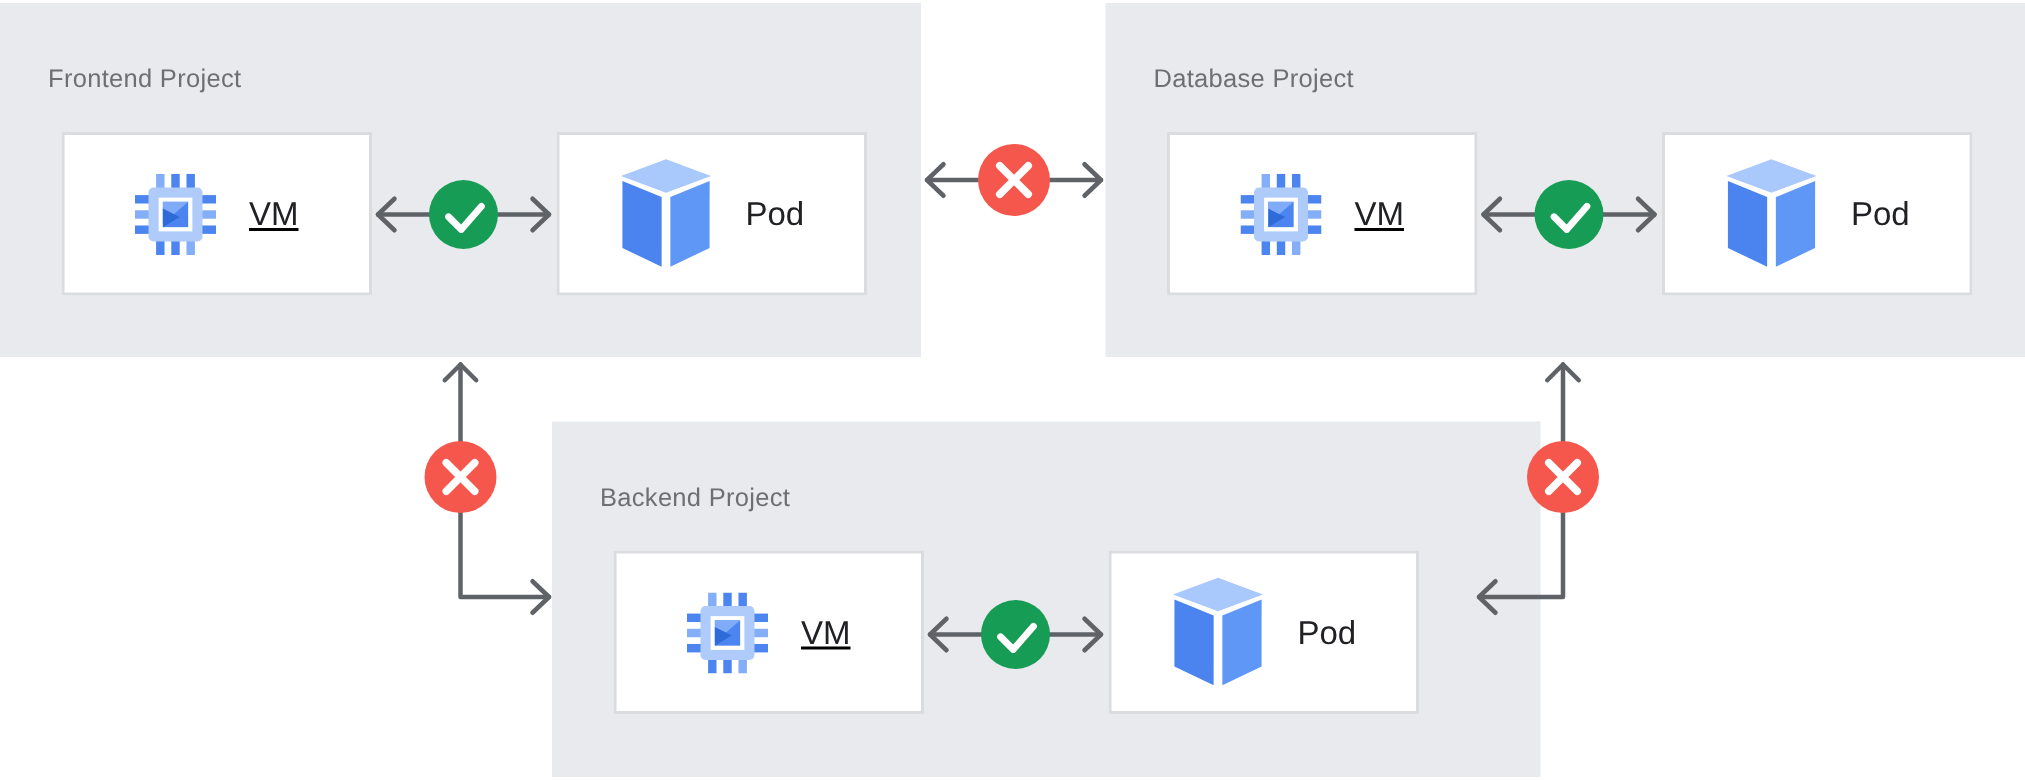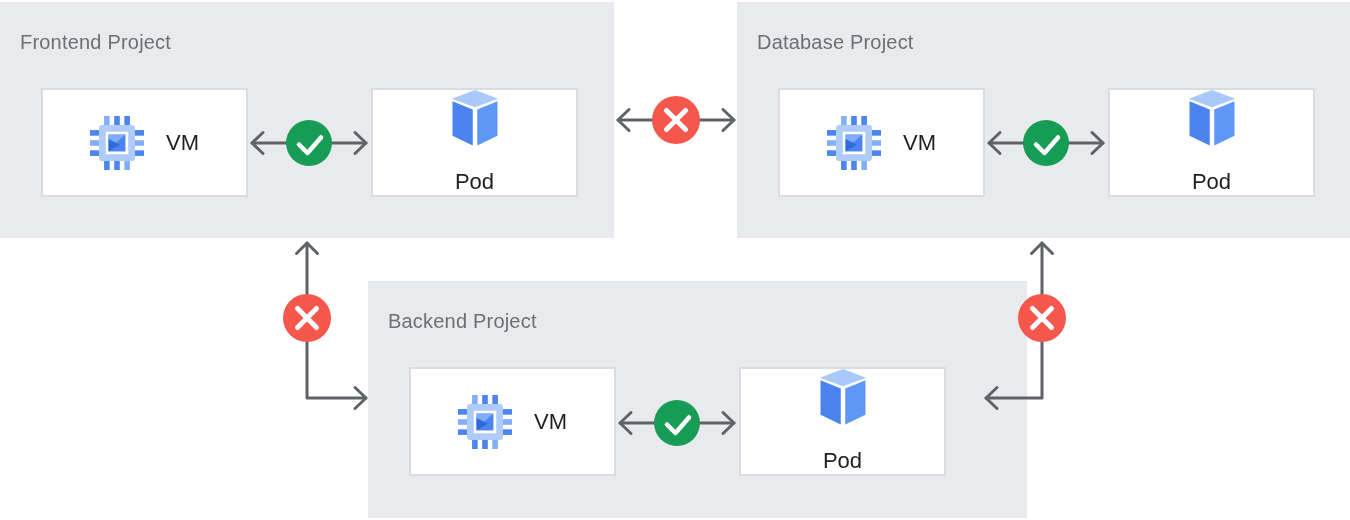--- a/index.html
+++ b/index.html
@@ -13,37 +13,37 @@
   .canvas{position:absolute;inset:0;width:1350px;height:520px;}
   .panel{
     position:absolute;
     background:#e8eaed;
   }
   .panel-frontend{left:0;top:2px;width:614px;height:236px;}
   .panel-database{left:737px;top:2px;width:613px;height:236px;}
   .panel-backend{left:368px;top:281px;width:615px;height:237px;padding-left:44px;}
   .panel-title{
     position:absolute;left:20px;top:29px;
-    margin:0;
-    font-size:20px;font-weight:400;
+    margin:12px;
+    font-size:17px;font-weight:400;
     color:#6c7075;
     letter-spacing:.2px;
   }
   .node{
     position:absolute;
     top:86px;
     width:207px;height:109px;
     background:#ffffff;
     border:2px solid #dadce0;
     box-sizing:border-box;
     display:flex;align-items:center;justify-content:center;
     gap:22px;
   }
-  .node-vm{left:41px;}
-  .node-pod{left:371px;flex-direction:column;}
+  .node-vm{left:41px;text-decoration:underline;}
+  .node-pod{left:371px;}
   .node-label{
     font-size:22px;
     color:#202124;
   }
   .overlay{
     position:absolute;left:0;top:0;
     pointer-events:none;
   }
 </style>
 </head>

